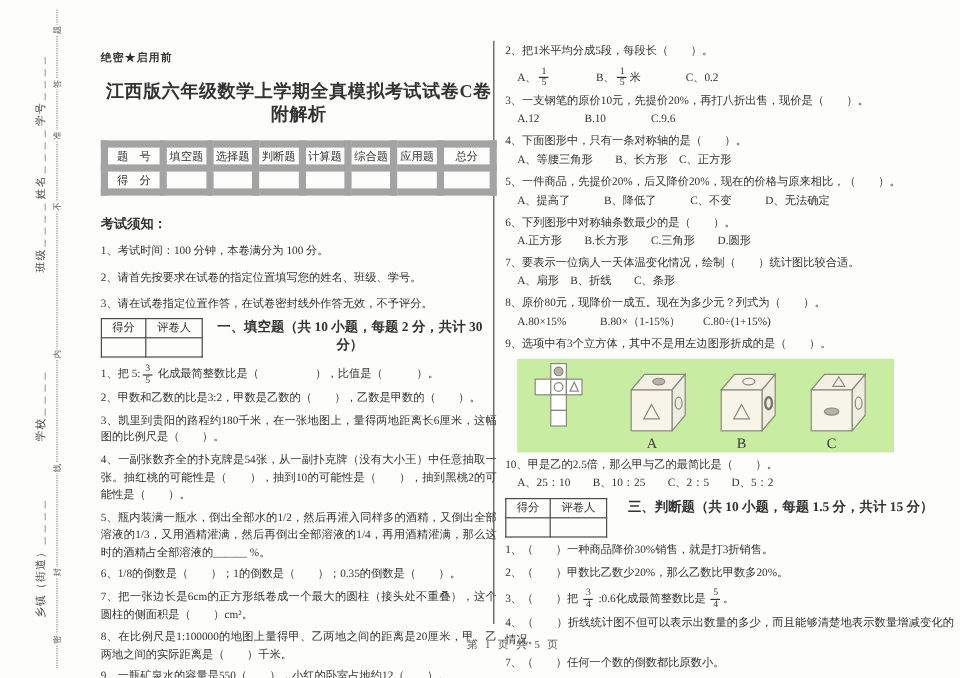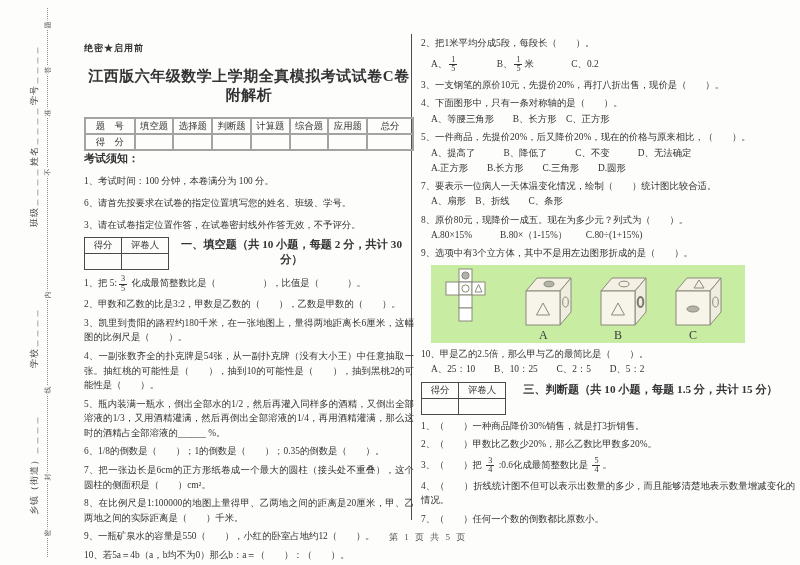--- a/index.html
+++ b/index.html
@@ -25,26 +25,26 @@
   #rightcol{position:absolute;left:421px;top:32px;width:374px;}
   p,h1,h2{margin:0;padding:0;}
   .q{font-size:9.4px;line-height:1.55;margin-top:4px;text-align:justify;}
   .opts{font-size:9.4px;line-height:1.5;margin-top:1px;padding-left:10px;}
   
   #classified{font-size:9px;font-weight:bold;letter-spacing:1px;}
   #title{font-size:15px;font-weight:bold;text-align:center;margin-top:12px;letter-spacing:.5px;}
   
   table{border-collapse:collapse;}
   #score-table{margin-top:12px;font-size:9.4px;}
-  #score-table td{border:2px solid #a3a3a3;height:14px;text-align:center;padding:0 2px;}
+  #score-table td{border:6px solid #a3a3a3;height:14px;text-align:center;padding:0 2px;}
   #score-table td.c0{width:44px;}
   #score-table td.cm{width:33px;}
   #score-table td.c7{width:40px;}
   
-  #notice-title{font-size:11px;font-weight:bold;}
+  #notice-title{font-size:11px;font-weight:bold;margin-top:16px;}
   .notice-item{font-size:9.4px;margin-top:9px;}
   
   .sec-head{display:flex;align-items:flex-start;margin-top:5px;}
   .grader{font-size:9.4px;flex:0 0 auto;}
   .grader td{border:1px solid #4a4a4a;text-align:center;height:15px;padding:0 3px;}
   .grader td.g1{width:30px;} .grader td.g2{width:40px;}
   .sec-title{flex:1;text-align:center;font-size:11.2px;font-weight:bold;}
   
   .frac{display:inline-block;vertical-align:middle;text-align:center;
         font-size:8.2px;line-height:1.05;margin:0 2px;}
@@ -104,21 +104,21 @@
       <td class="cm"></td>
       <td class="cm"></td>
       <td class="cm"></td>
       <td class="c7"></td>
     </tr>
   </tbody>
     </table>
 
   <div id="notice-title">考试须知：</div>
   <p class="notice-item">1、考试时间：100 分钟，本卷满分为 100 分。</p>
-  <p class="notice-item">6、请首先按要求在试卷的指定位置填写您的姓名、班级、学号。</p>
+  <p class="notice-item">2、请首先按要求在试卷的指定位置填写您的姓名、班级、学号。</p>
   <p class="notice-item">3、请在试卷指定位置作答，在试卷密封线外作答无效，不予评分。</p>
 
   <div class="sec-head">
     <table class="grader">
       <tbody>
           <tr>
             <td class="g1">得分</td>
           <td class="g2">评卷人</td>
           </tr>
       <tr>
@@ -141,24 +141,26 @@
   <p class="q">9、一瓶矿泉水的容量是550（　　），小红的卧室占地约12（　　）。</p>
   <p class="q">10、若5a＝4b（a，b均不为0）那么b：a＝（　　）：（　　）。</p>
 
 </main>
 
 <main id="rightcol">
   <p class="q">2、把1米平均分成5段，每段长（　　）。</p>
   <p class="opts fracline"><span>A、</span><span class="frac"><span class="n">1</span><span class="d">5</span></span><span>　　　　B、</span><span class="frac"><span class="n">1</span><span class="d">5</span></span><span>米</span><span>　　　　C、0.2</span></p>
 
   <p class="q">3、一支钢笔的原价10元，先提价20%，再打八折出售，现价是（　　）。</p>
+  <p class="opts">A.12　　　　B.10　　　　C.9.6</p>
   <p class="q">4、下面图形中，只有一条对称轴的是（　　）。</p>
   <p class="opts">A、等腰三角形　　B、长方形　C、正方形</p>
   <p class="q">5、一件商品，先提价20%，后又降价20%，现在的价格与原来相比，（　　）。</p>
   <p class="opts">A、提高了　　　B、降低了　　　C、不变　　　D、无法确定</p>
+  <p class="q">6、下列图形中对称轴条数最少的是（　　）。</p>
   <p class="opts">A.正方形　　B.长方形　　C.三角形　　D.圆形</p>
   <p class="q">7、要表示一位病人一天体温变化情况，绘制（　　）统计图比较合适。</p>
   <p class="opts">A、扇形　B、折线　　C、条形</p>
   <p class="q">8、原价80元，现降价一成五。现在为多少元？列式为（　　）。</p>
   <p class="opts">A.80×15%　　　B.80×（1-15%）　　C.80÷(1+15%)</p>
   <p class="q">9、选项中有3个立方体，其中不是用左边图形折成的是（　　）。</p>
 
   <div id="figure">
     <svg width="314" height="78" viewBox="0 0 314 78">
       <g stroke="#8a8a7a" fill="#ffffff" stroke-width="1">

